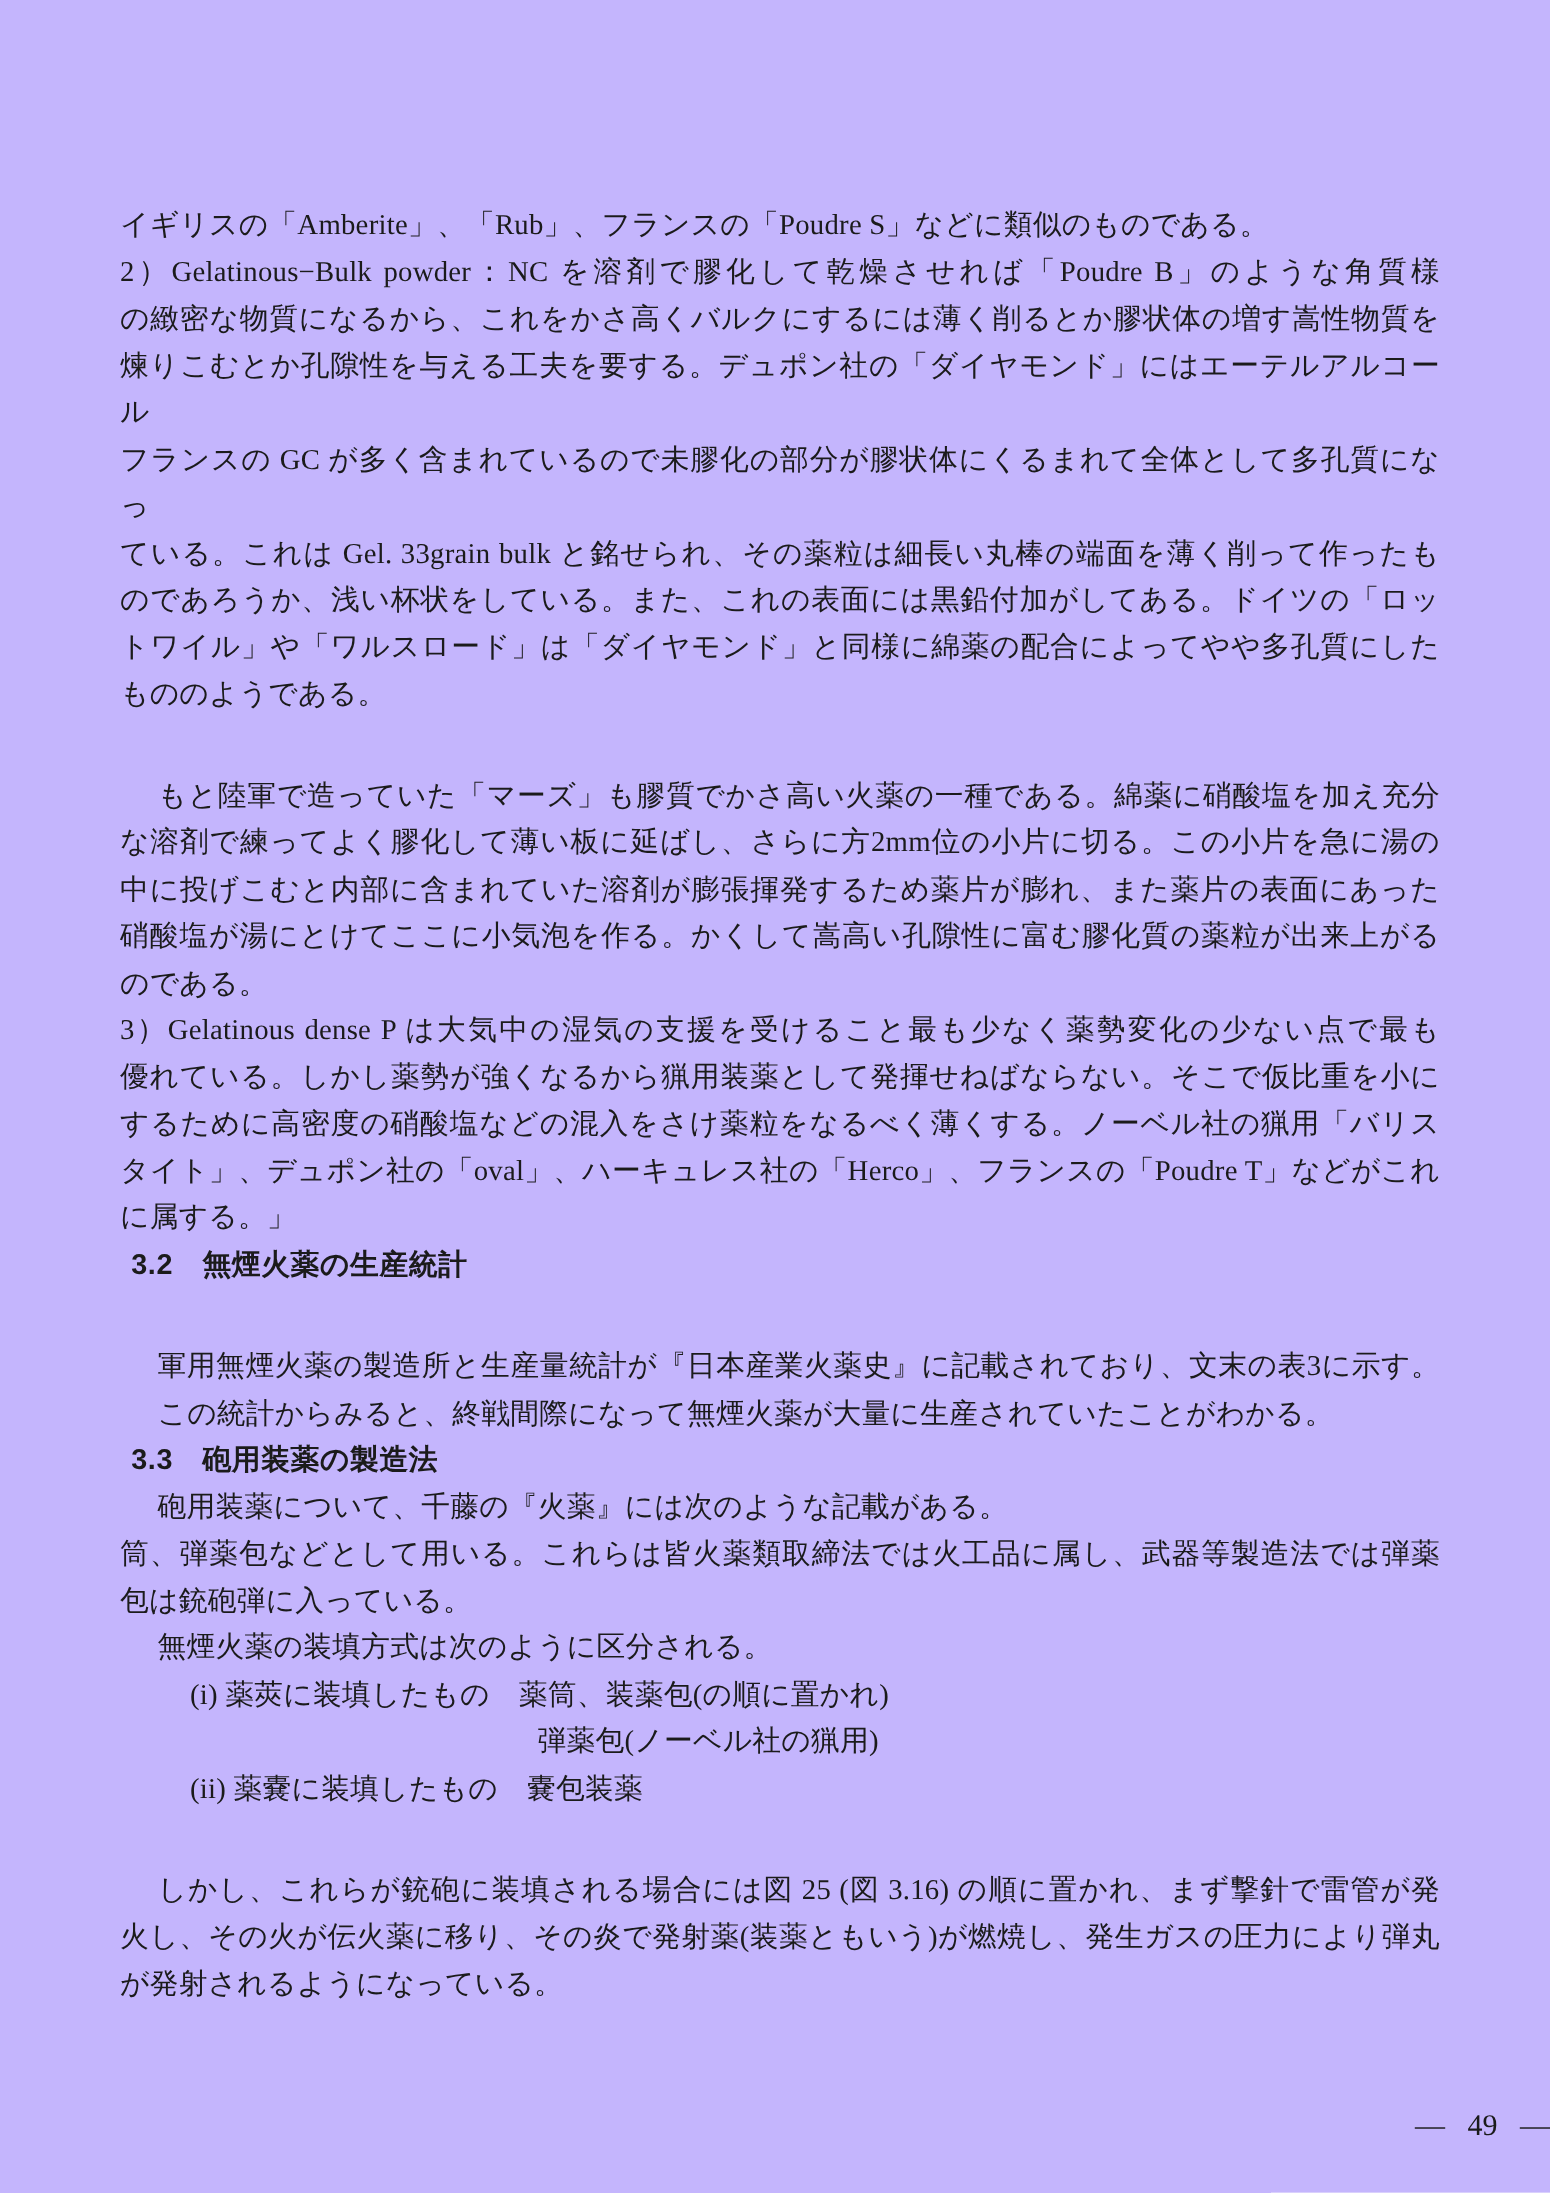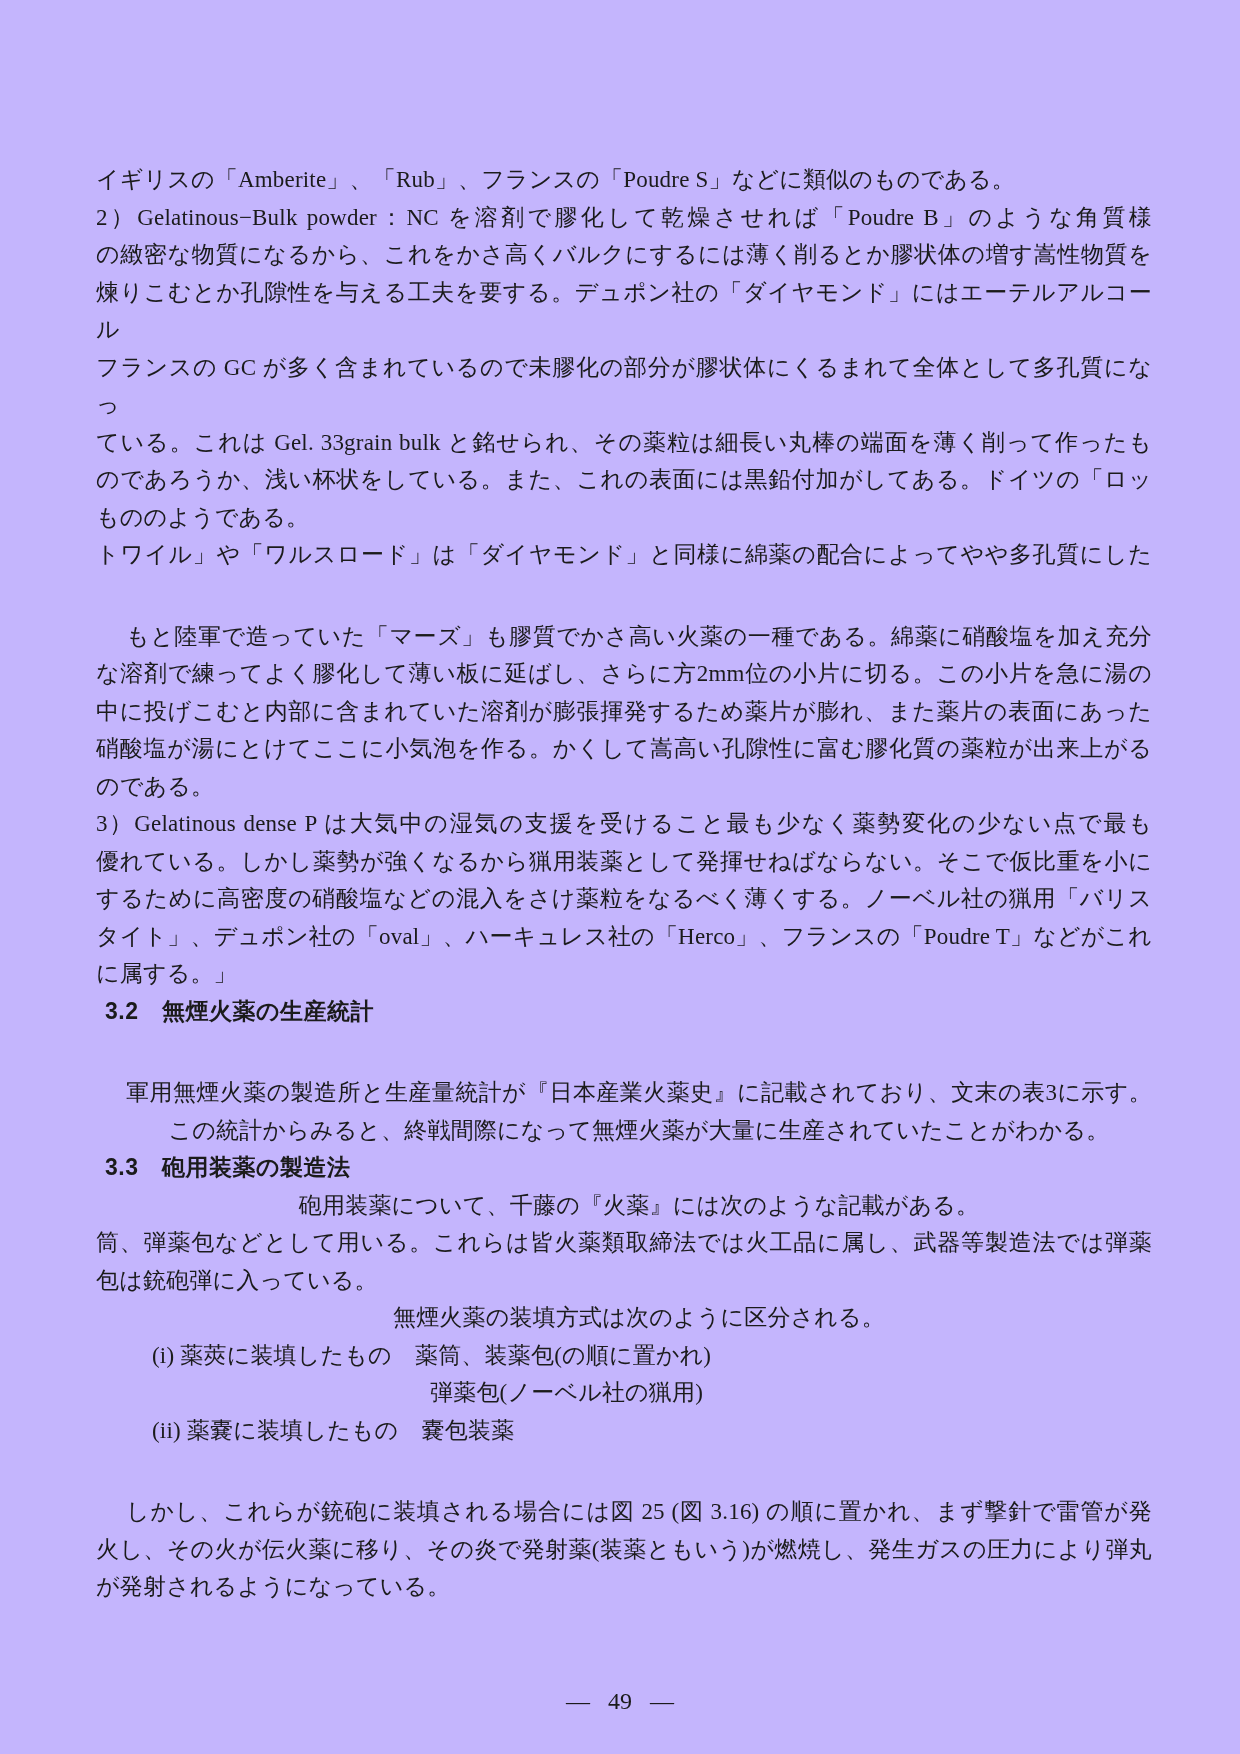--- a/index.html
+++ b/index.html
@@ -29,57 +29,57 @@
   .ln {
     font-size: 23px;
     line-height: 37.5px;
     white-space: pre-wrap;
     letter-spacing: 0.2px;
   }
   .just {
     text-align: justify;
     text-align-last: justify;
   }
-  .i1 { padding-left: 30px; text-align: center; }   
+  .i1 { padding-left: 30px; }   
   .i2 { padding-left: 56px; }   
   .i3 { padding-left: 334px; }  
   .just.i1 { text-align: justify; text-align-last: justify; margin-top: 44px; }
   .head {
     font-family: Liberation Sans, sans-serif;
     font-weight: bold;
     padding-left: 9px;
     letter-spacing: 0.5px;
   }
   .footer {
     position: absolute;
     top: 1686px;
     left: 0;
     width: 1240px;
-    text-align: center;
+    text-align: right;
     font-size: 24px;
     line-height: 30px;
     word-spacing: 12px;
     color: #1b1b1b;
   }
 </style>
 </head>
 <body>
 
 <div class="page">
 
   <div class="textblock">
     <div class="ln">イギリスの「Amberite」、「Rub」、フランスの「Poudre S」などに類似のものである。</div>
     <div class="ln just">2）Gelatinous−Bulk powder：NC を溶剤で膠化して乾燥させれば「Poudre B」のような角質様</div>
     <div class="ln just">の緻密な物質になるから、これをかさ高くバルクにするには薄く削るとか膠状体の増す嵩性物質を</div>
     <div class="ln just">煉りこむとか孔隙性を与える工夫を要する。デュポン社の「ダイヤモンド」にはエーテルアルコール</div>
     <div class="ln just">フランスの GC が多く含まれているので未膠化の部分が膠状体にくるまれて全体として多孔質になっ</div>
     <div class="ln just">ている。これは Gel. 33grain bulk と銘せられ、その薬粒は細長い丸棒の端面を薄く削って作ったも</div>
     <div class="ln just">のであろうか、浅い杯状をしている。また、これの表面には黒鉛付加がしてある。ドイツの「ロッ</div>
+    <div class="ln just">トワイル」や「ワルスロード」は「ダイヤモンド」と同様に綿薬の配合によってやや多孔質にした</div>
     <div class="ln">もののようである。</div>
-    <div class="ln just">トワイル」や「ワルスロード」は「ダイヤモンド」と同様に綿薬の配合によってやや多孔質にした</div>
     <div class="ln just i1">もと陸軍で造っていた「マーズ」も膠質でかさ高い火薬の一種である。綿薬に硝酸塩を加え充分</div>
     <div class="ln just">な溶剤で練ってよく膠化して薄い板に延ばし、さらに方2mm位の小片に切る。この小片を急に湯の</div>
     <div class="ln just">中に投げこむと内部に含まれていた溶剤が膨張揮発するため薬片が膨れ、また薬片の表面にあった</div>
     <div class="ln just">硝酸塩が湯にとけてここに小気泡を作る。かくして嵩高い孔隙性に富む膠化質の薬粒が出来上がる</div>
     <div class="ln">のである。</div>
     <div class="ln just">3）Gelatinous dense P は大気中の湿気の支援を受けること最も少なく薬勢変化の少ない点で最も</div>
     <div class="ln just">優れている。しかし薬勢が強くなるから猟用装薬として発揮せねばならない。そこで仮比重を小に</div>
     <div class="ln just">するために高密度の硝酸塩などの混入をさけ薬粒をなるべく薄くする。ノーベル社の猟用「バリス</div>
     <div class="ln just">タイト」、デュポン社の「oval」、ハーキュレス社の「Herco」、フランスの「Poudre T」などがこれ</div>
     <div class="ln">に属する。」</div>

